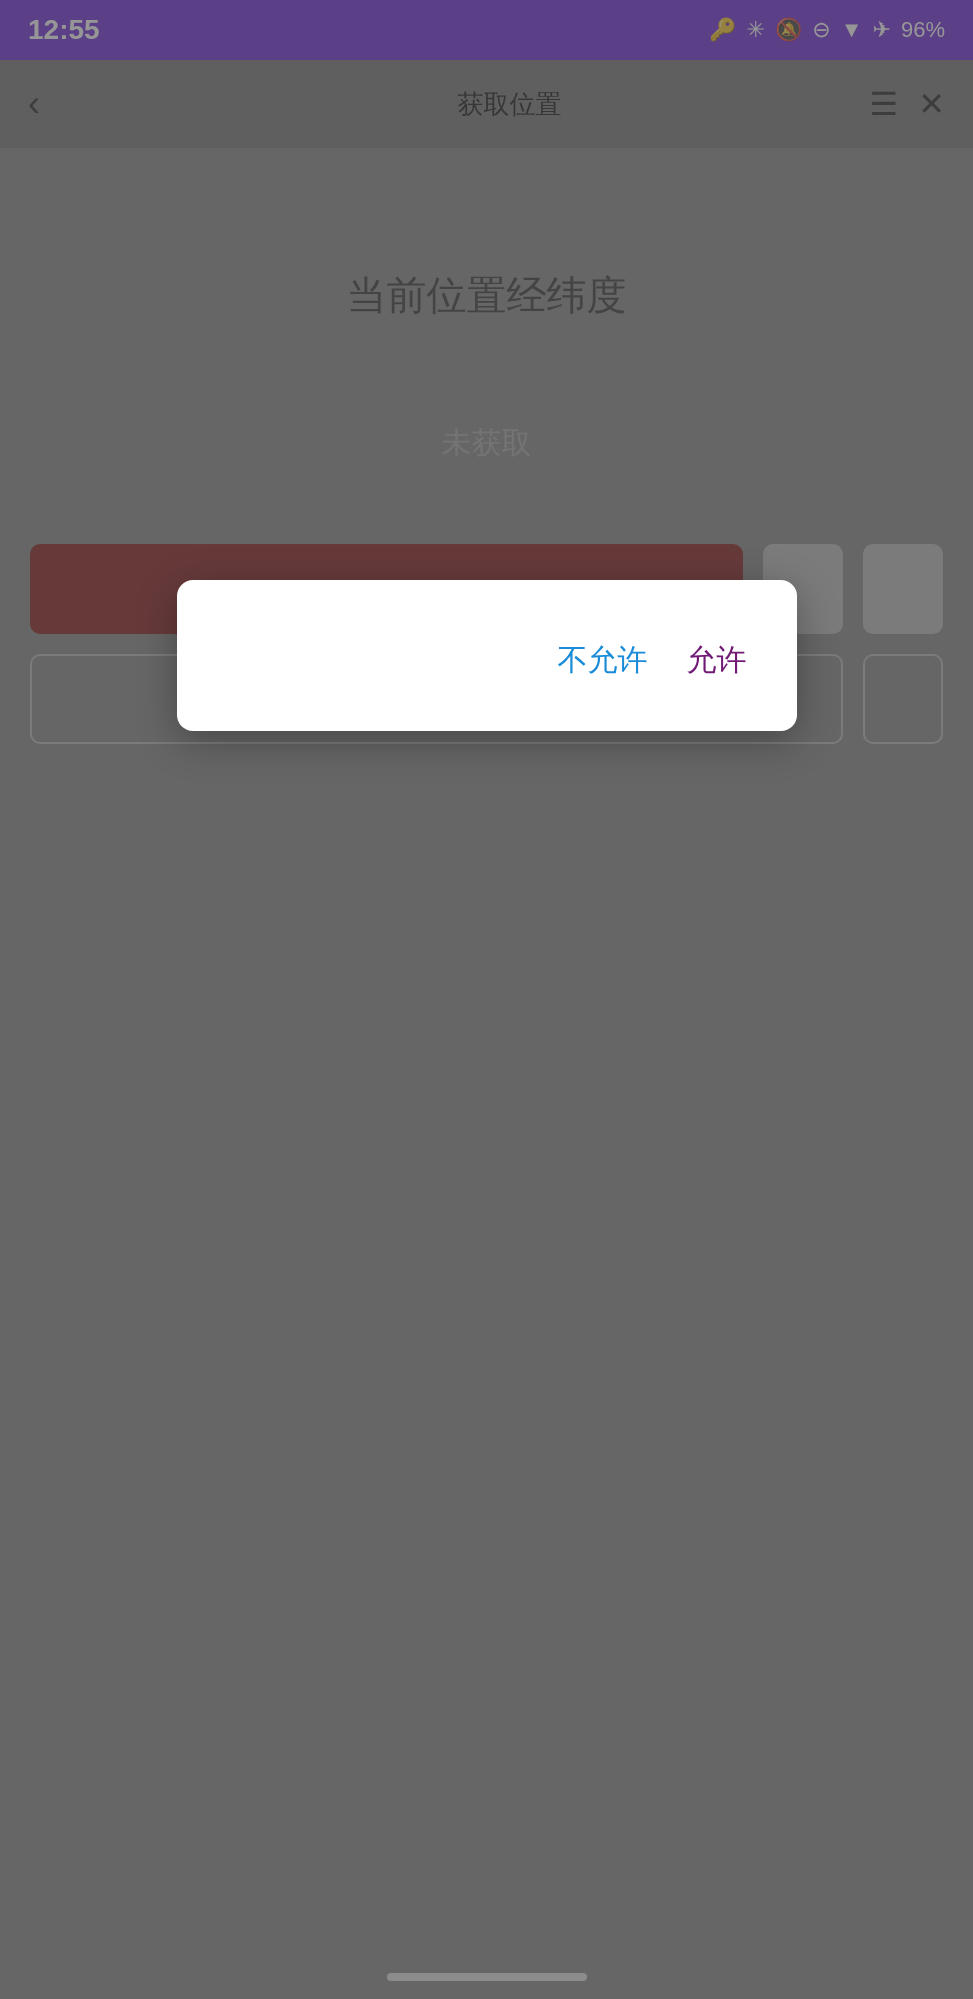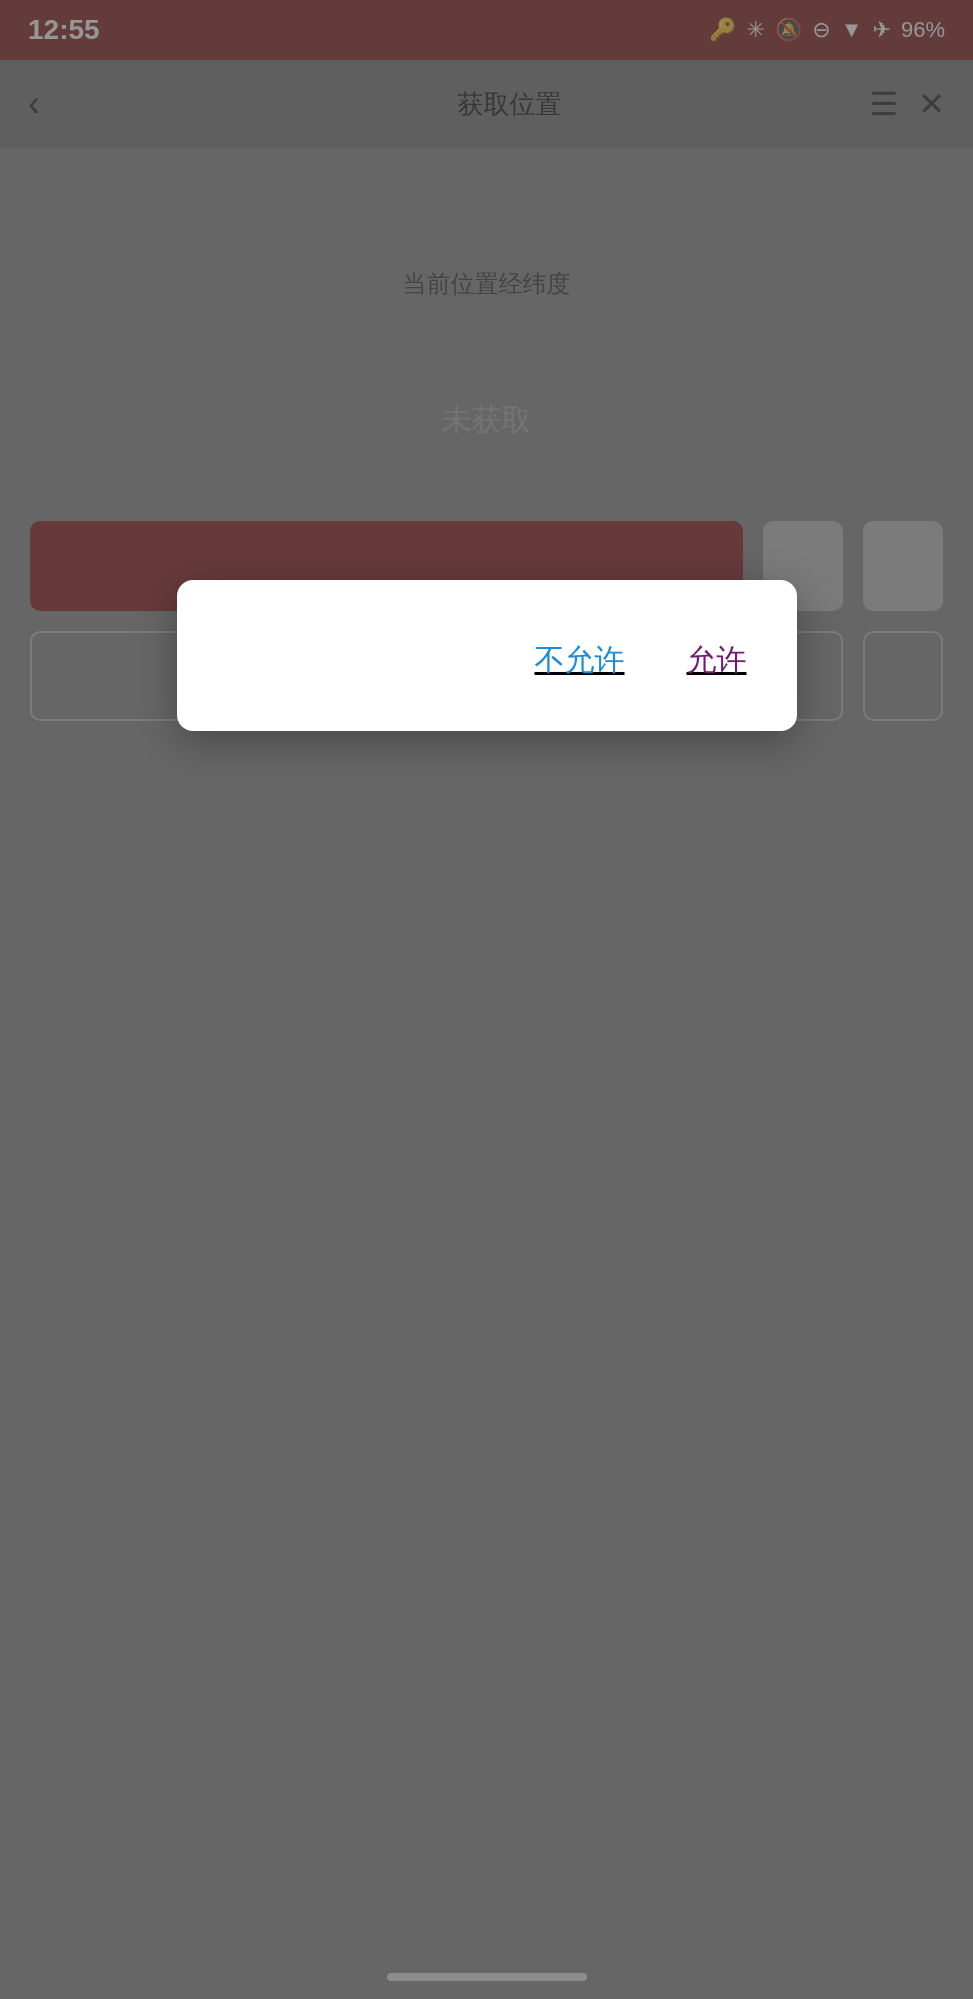--- a/index.html
+++ b/index.html
@@ -10,21 +10,21 @@
       background: #888888;
       font-family: -apple-system, "PingFang SC", "Microsoft YaHei", sans-serif;
       position: relative;
       overflow: hidden;
     }
 
     
     .status-bar {
       width: 100%;
       height: 60px;
-      background: #7f1d1d;
+      background: #6d28d9;
       display: flex;
       align-items: center;
       justify-content: space-between;
       padding: 0 28px;
       position: relative;
       z-index: 1;
     }
 
     .status-time {
       color: white;
@@ -94,21 +94,21 @@
       width: 100%;
       padding: 60px 0;
       display: flex;
       flex-direction: column;
       align-items: center;
       position: relative;
     }
 
     .location-label {
       color: #333333;
-      font-size: 24px;
+      font-size: 40px;
       margin-bottom: 100px;
       margin-top: 60px;
     }
 
     .location-value {
       color: #aaaaaa;
       font-size: 30px;
       margin-bottom: 80px;
     }
 
@@ -203,22 +203,21 @@
 
     .dialog-permission {
       font-size: 28px;
       color: #aaaaaa;
       margin-bottom: 50px;
     }
 
     .dialog-buttons {
       display: flex;
       justify-content: flex-end;
-      gap: 52px;
-      text-decoration: underline;
+      gap: 29px;
     }
 
     .btn-deny {
       font-size: 30px;
       color: #1a8cd8;
       background: none;
       border: none;
       cursor: pointer;
       padding: 10px 5px;
     }

